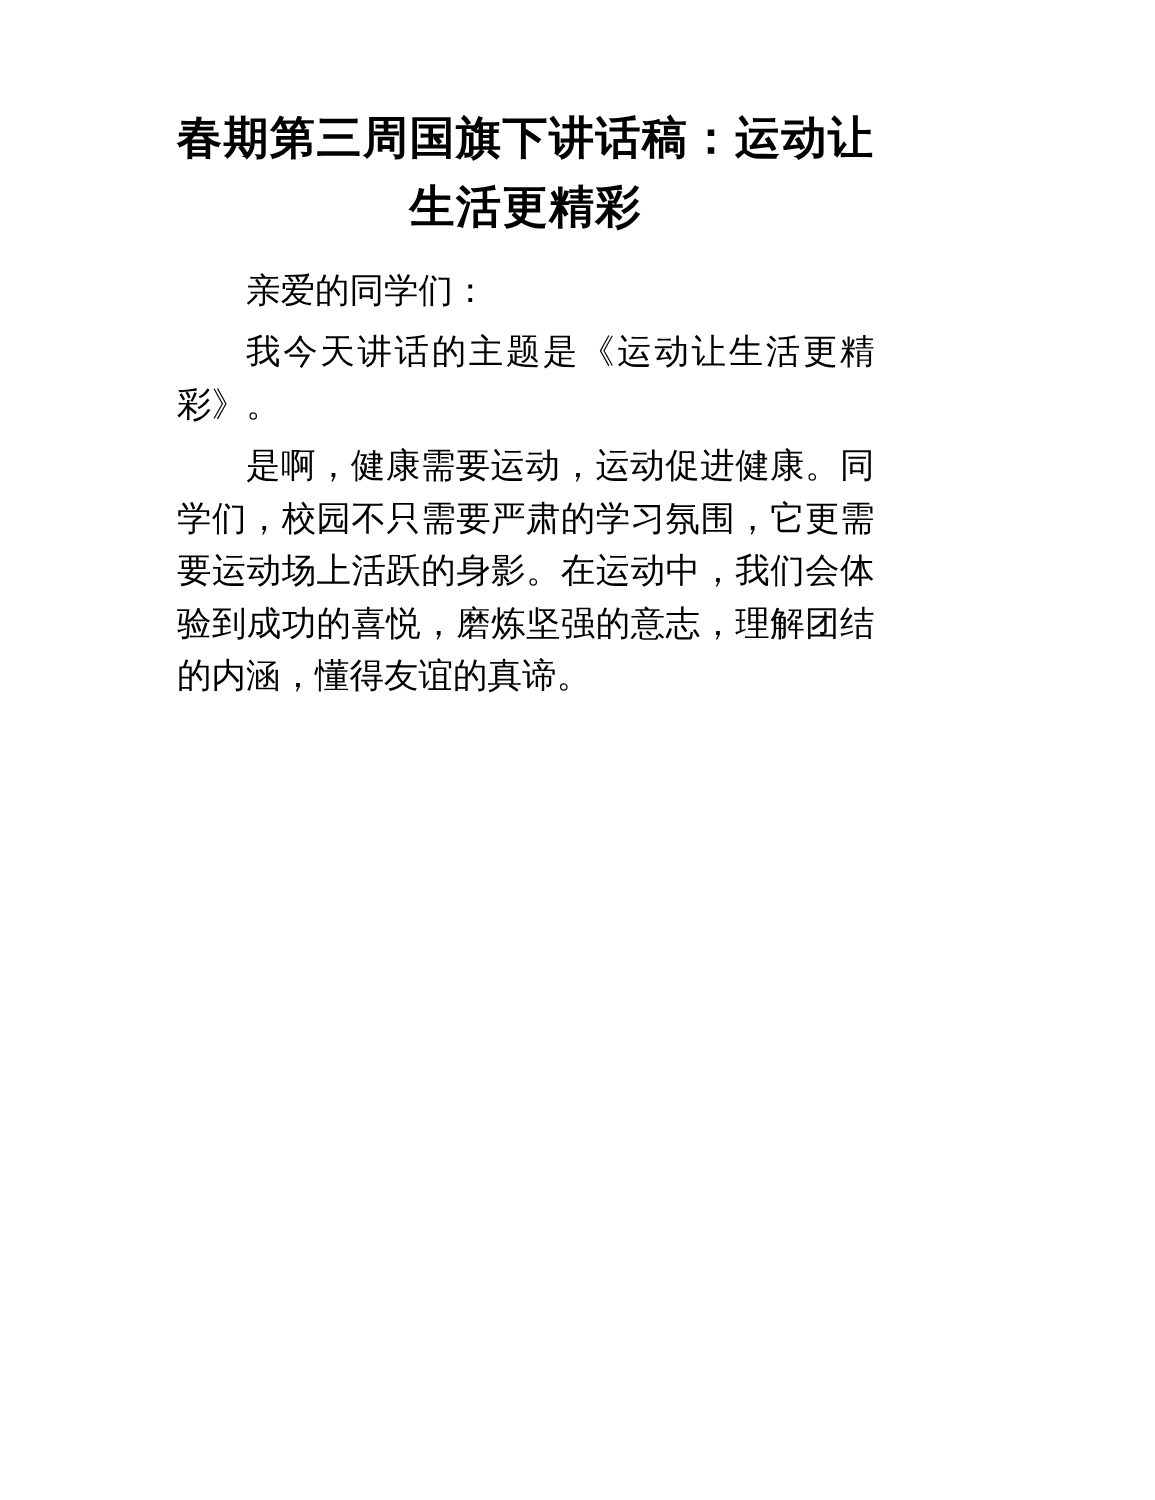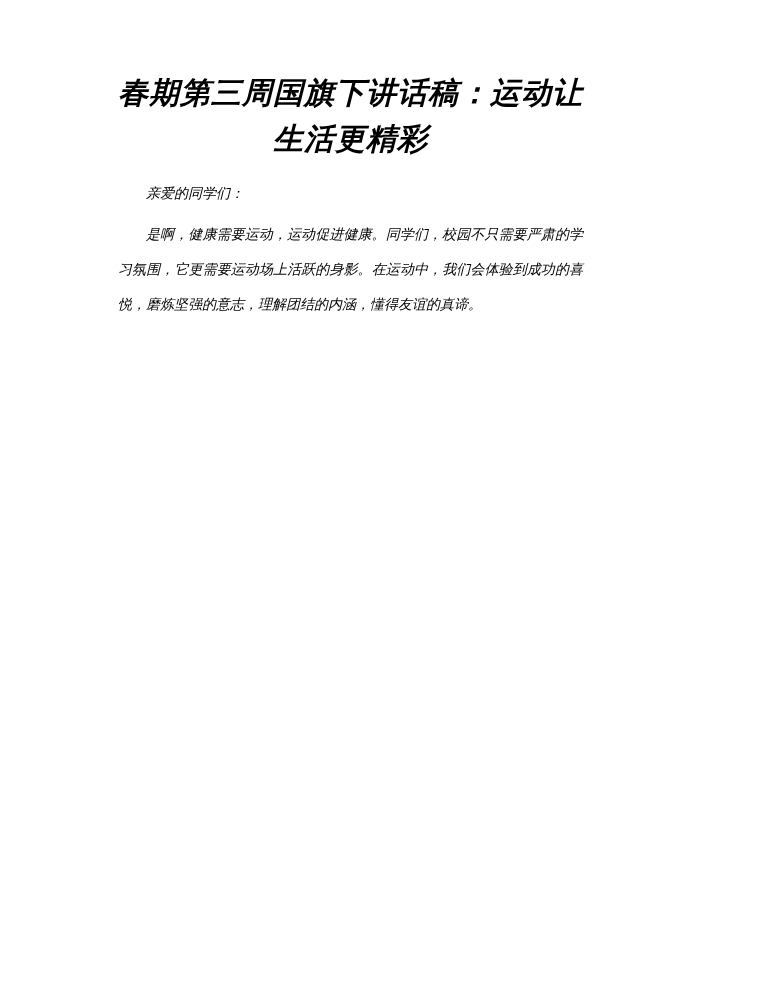--- a/index.html
+++ b/index.html
@@ -13,44 +13,44 @@
     overflow: hidden;
     font-family: "Liberation Serif", "DejaVu Serif", serif;
   }
   .page {
     box-sizing: border-box;
     width: 698px;
     height: 1000px;
     padding: 70px 115px 0 118px;
     background: #ffffff;
     color: #000000;
-    font-style: italic;
   }
   .doc-title {
     margin: 0 0 14px 0;
     font-size: 30px;
     line-height: 46px;
     font-weight: bold;
     text-align: center;
     letter-spacing: 1px;
   }
   .doc-body p {
     margin: 0 0 6px 0;
-    font-size: 14px;
+    font-size: 23px;
     line-height: 35px;
     text-align: justify;
     text-justify: inter-character;
     text-indent: 2em;
     word-break: normal;
     overflow-wrap: break-word;
   }
 </style>
 </head>
 <body>
 
 <div class="page">
   <h1 class="doc-title">春期第三周国旗下讲话稿：运动让生活更精彩</h1>
 
   <div class="doc-body">
     <p>亲爱的同学们：</p>
+    <p>我今天讲话的主题是《运动让生活更精彩》。</p>
     <p>是啊，健康需要运动，运动促进健康。同学们，校园不只需要严肃的学习氛围，它更需要运动场上活跃的身影。在运动中，我们会体验到成功的喜悦，磨炼坚强的意志，理解团结的内涵，懂得友谊的真谛。</p>
   </div>
 </div>
 
 </body></html>

